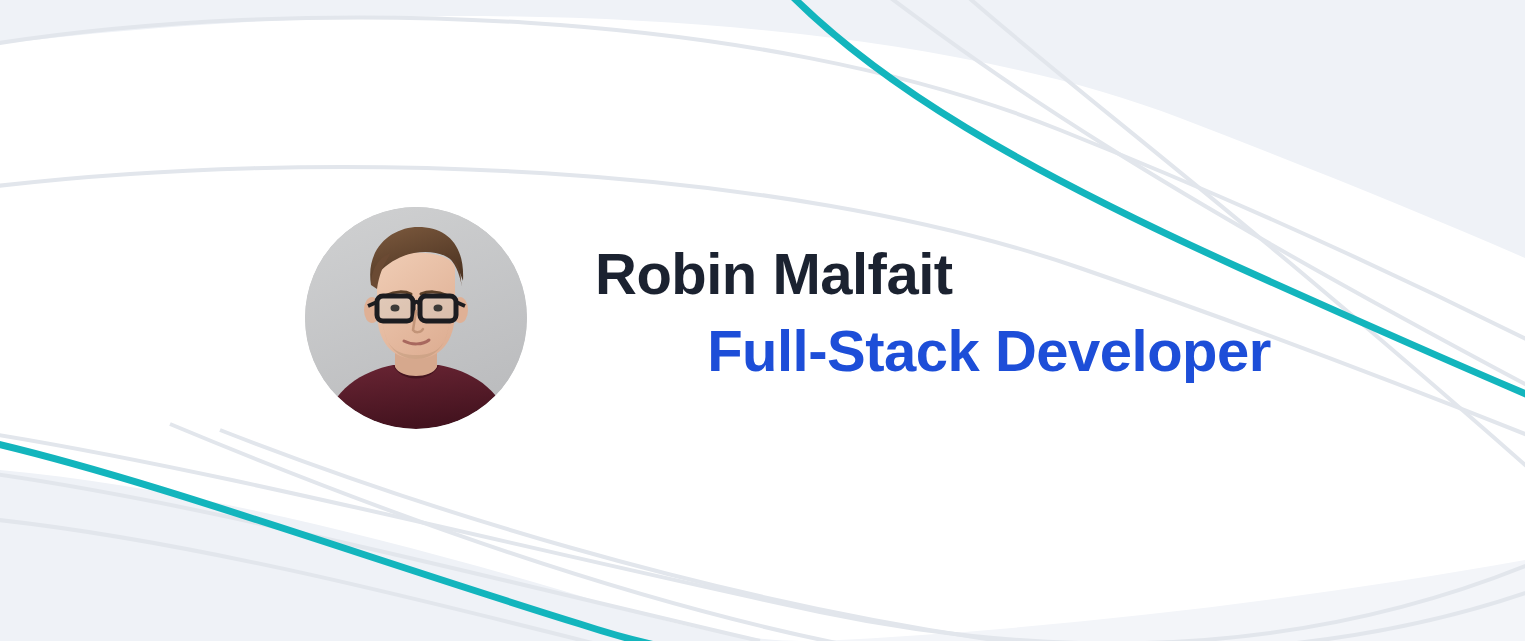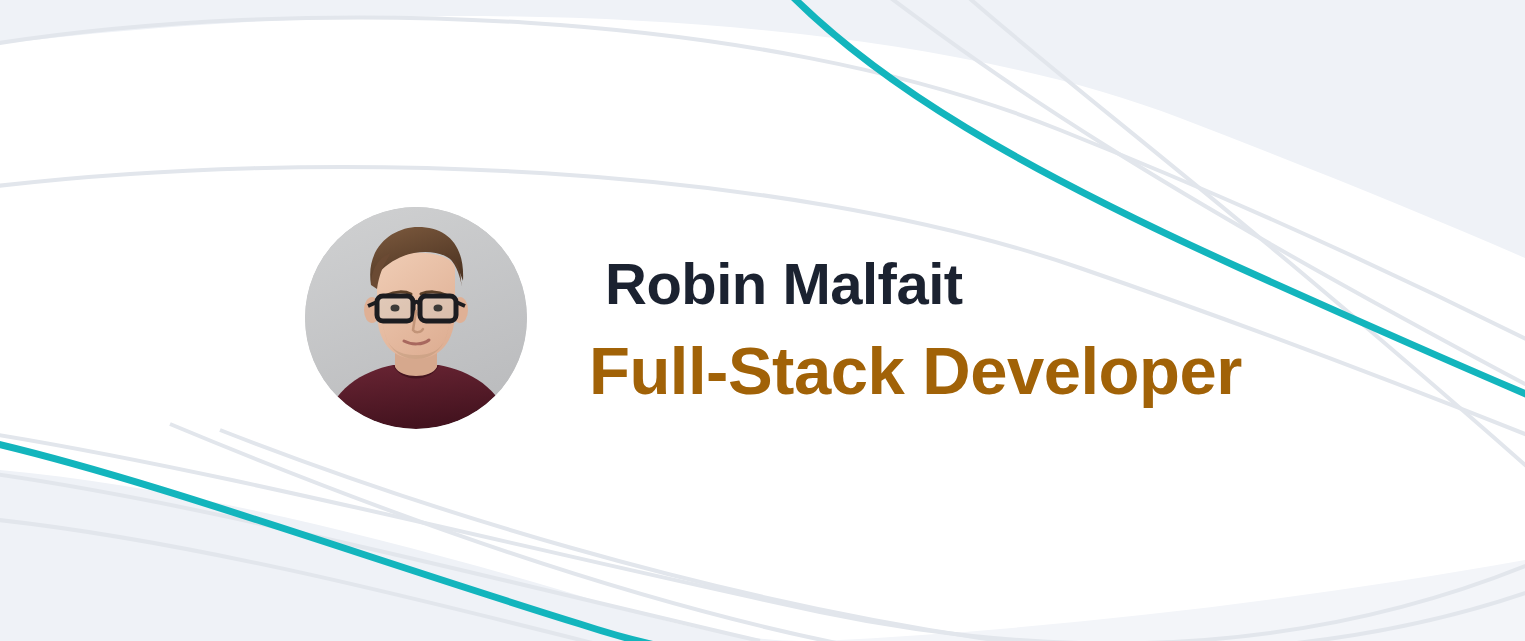--- a/index.html
+++ b/index.html
@@ -47,31 +47,32 @@
     left: 589px;
     top: 236px;
     width: 800px;
   }
   #person-name {
     font-size: 58px;
     font-weight: 700;
     color: #1b2230;
     letter-spacing: -0.5px;
     line-height: 1.12;
-    margin: 16px;
+    margin: 6px;
     white-space: nowrap;
   }
   #person-role {
-    font-size: 67px;
+    font-size: 58px;
     font-weight: 700;
-    color: #a16207;
+    color: #1d4ed8;
     letter-spacing: -0.5px;
     line-height: 1.12;
     margin: 12px 0 0 0;
     white-space: nowrap;
+    text-align: center;
   }
 </style>
 </head>
 <body>
 
 <div id="banner">
 
   <svg id="bg-decor" viewBox="0 0 1525 641" preserveAspectRatio="none" xmlns="http://www.w3.org/2000/svg">
 
     <path d="M 0 44 C 420 -8 900 10 1180 118 C 1300 164 1420 212 1525 258 L 1525 0 L 0 0 Z" fill="#eff2f7"></path>

